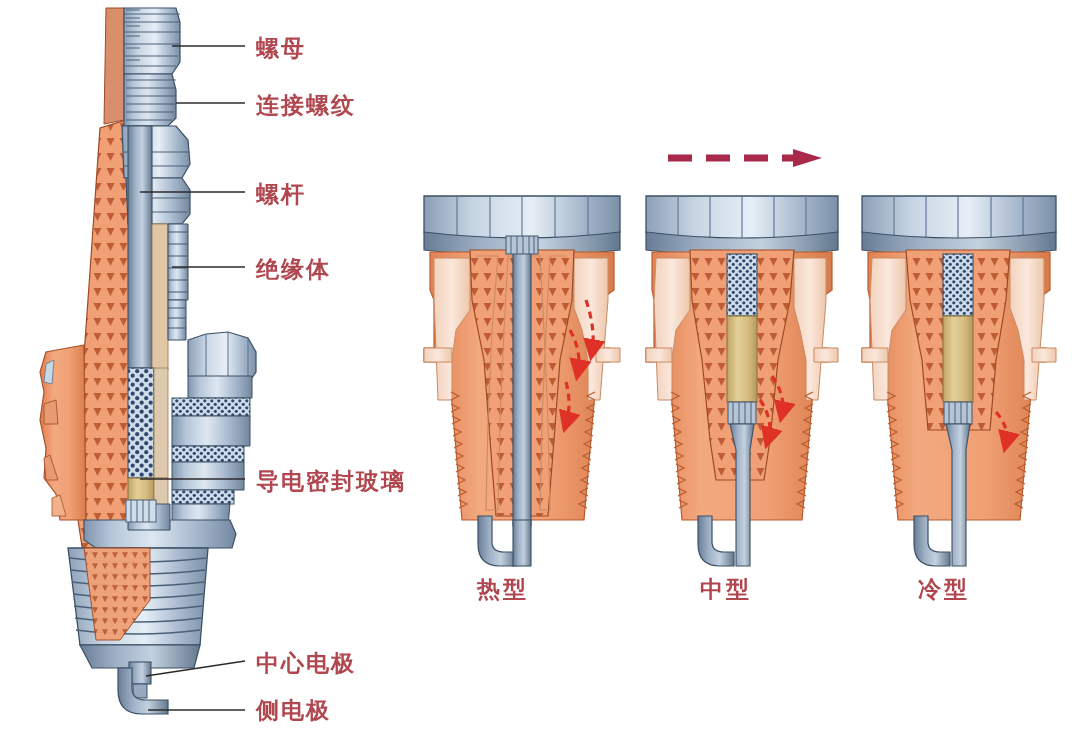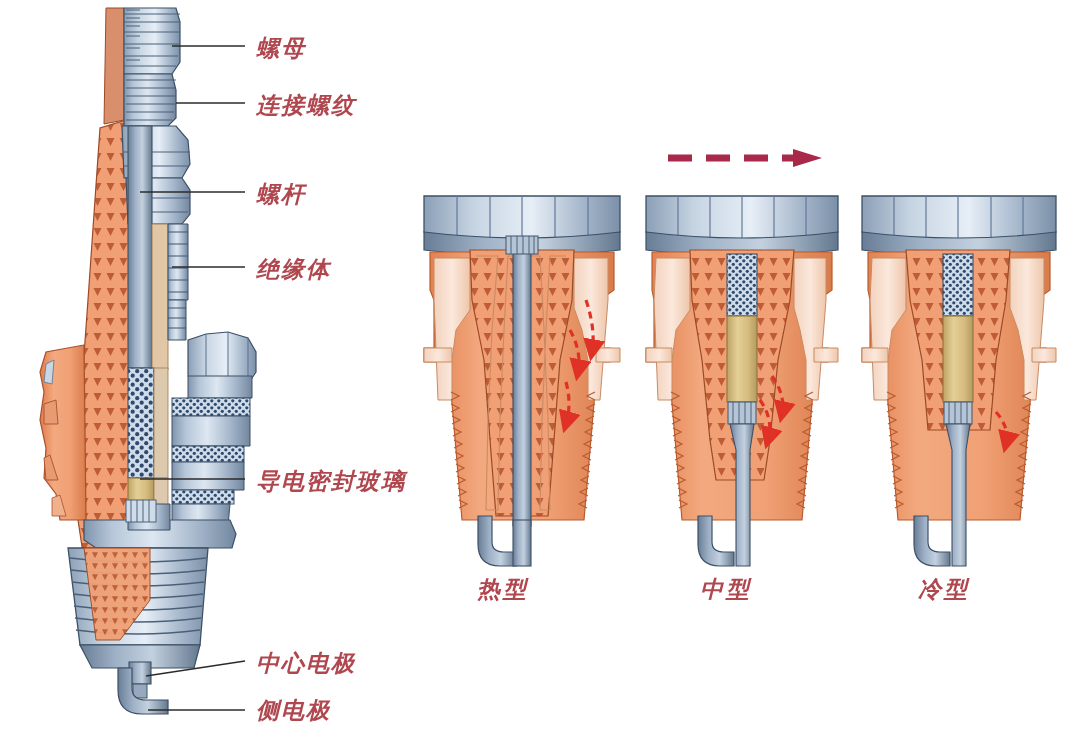--- a/index.html
+++ b/index.html
@@ -3,21 +3,21 @@
 <meta charset="utf-8">
 <style>
   html,body{margin:0;padding:0;}
   body{
     width:1080px;height:732px;
     background:#ffffff;
     font-family:"DejaVu Sans","Liberation Sans",sans-serif;
     overflow:hidden;
     position:relative;
   }
-  #stage{position:absolute;inset:0;width:1080px;height:732px;font-style:italic;}
+  #stage{position:absolute;inset:0;width:1080px;height:732px;}
   svg.diagram{position:absolute;top:0;left:0;width:1080px;height:732px;display:block;}
   .label-cn{
     font-family:"DejaVu Sans","Liberation Sans",sans-serif;
     font-weight:700;
     fill:#b0474f;
   }
   .lbl-main{font-size:23px;letter-spacing:2px;}
   .lbl-type{font-size:23px;letter-spacing:3px;}
   .leader{stroke:#2b2b2b;stroke-width:1.6;fill:none;}
 </style>

